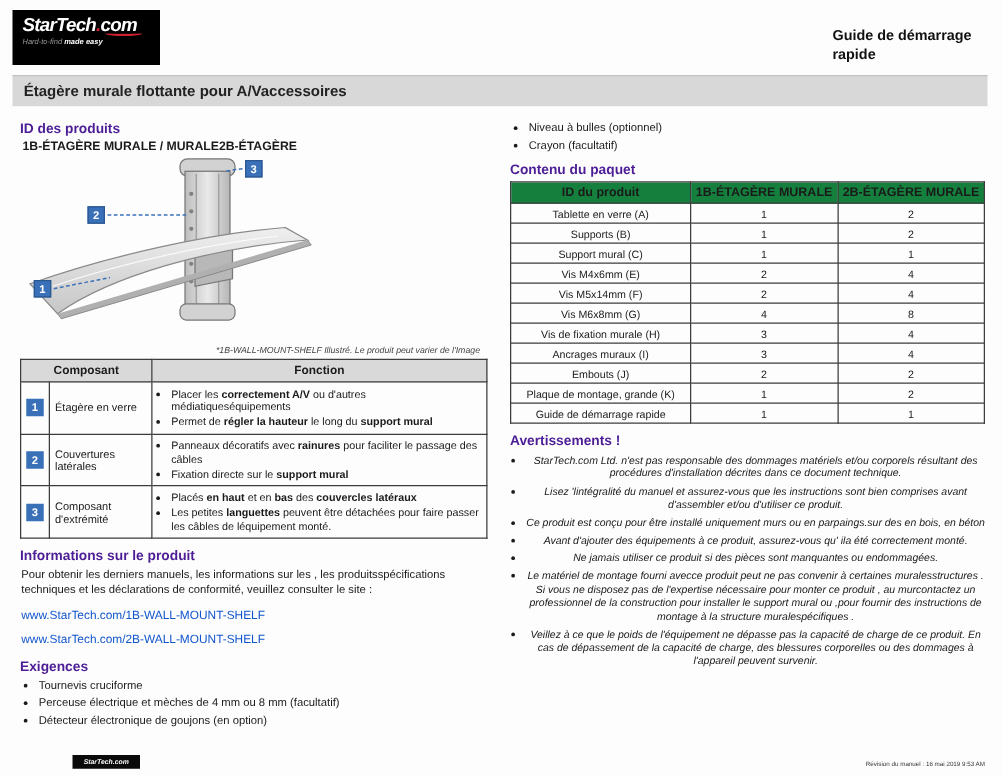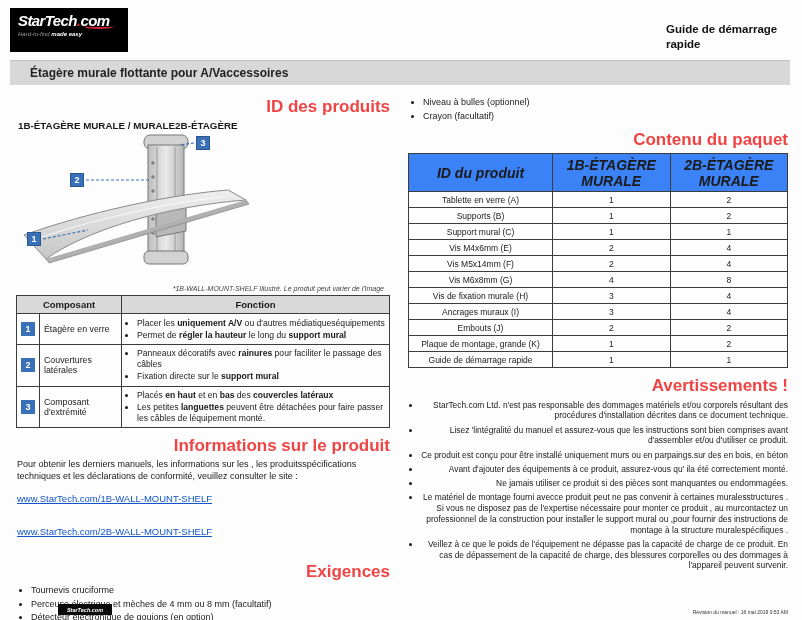--- a/index.html
+++ b/index.html
@@ -17,61 +17,61 @@
   .header { display: flex; justify-content: space-between; align-items: flex-start; padding: 8px 14px 0 10px; }
   .logo { background: #000; width: 118px; height: 44px; padding: 5px 8px 4px 8px; }
   .logo-line { color: #fff; font-weight: bold; font-style: italic; font-size: 15px; letter-spacing: -0.6px; line-height: 1; }
   .logo-line .red { color: #cf2030; font-weight: bold; }
   .logo-swoosh { width: 30px; height: 5px; border-bottom: 2px solid #cf2030; border-radius: 50%; margin: -4px 0 2px 66px; }
   .logo-tagline { font-size: 6px; color: #9a9a9a; font-style: italic; margin-top: 2px; }
   .logo-tagline b { color: #ffffff; }
   .guide-title { width: 122px; font-weight: bold; font-size: 11.5px; line-height: 1.3; margin-top: 14px; color: #111; }
 
   
-  .banner { margin: 8px 12px 0 10px; background: #d8d8d8; border-top: 1px solid #c2c2c2; padding: 5px 10px 5px 20px; font-weight: bold; font-size: 12px; color: #222; }
+  .banner { margin: 8px 12px 0 10px; background: #d8d8d8; border-top: 1px solid #c2c2c2; padding: 5px 10px 5px 9px; font-weight: bold; font-size: 12px; color: #222; }
 
   
   .cols { display: flex; gap: 18px; padding: 4px 14px 0 16px; }
   .col-left { width: 374px; flex: none; }
   .col-right { width: 380px; flex: none; }
-  .h1 { font-size: 17px; font-weight: bold; margin: 8px 0 3px 0; color: #ef4444; text-align: right; }
+  .h1 { font-size: 11px; font-weight: bold; margin: 8px 0 3px 0; color: #4c1d95; }
   .models { font-size: 9.8px; font-weight: bold; margin: 1px 0 2px 2px; }
 
   
   .diagram { position: relative; width: 362px; height: 152px; }
   .callout { position: absolute; width: 14px; height: 14px; background: #3a70b8; border: 1px solid #2a578f; color: #fff; font-size: 9px; font-weight: bold; display: flex; align-items: center; justify-content: center; }
   .caption { font-size: 7px; font-style: italic; color: #444; text-align: right; padding-right: 6px; margin: 0 0 3px 0; }
 
   
   table { border-collapse: collapse; }
   .comp-table { width: 100%; font-size: 8.6px; }
   .comp-table th, .comp-table td { border: 1px solid #3c3c3c; padding: 2px 4px; vertical-align: middle; }
   .comp-table th { background: #d9d9d9; font-size: 9.5px; padding: 3px; }
   .comp-num { width: 22px; text-align: center; }
   .num-box { width: 14px; height: 14px; margin: 0 auto; background: #3a70b8; color: #fff; font-weight: bold; font-size: 9px; display: flex; align-items: center; justify-content: center; }
   .comp-name { width: 82px; font-size: 8.8px; }
   .func-cell ul { margin: 0; padding-left: 11px; }
   .func-cell li { margin: 1.5px 0; line-height: 1.25; }
 
   
   .body-text { font-size: 9px; line-height: 1.3; margin: 1px 0 5px 1px; }
-  .links a { display: inline-block; font-size: 9.5px; color: #1155cc; text-decoration: underline; margin: 3px 0 17px 1px; cursor: pointer; }
+  .links a { display: inline-block; font-size: 9.5px; color: #1155cc; margin: 3px 0 3px 1px; cursor: pointer; }
   .bullets { list-style: disc; padding-left: 15px; font-size: 9px; }
   .bullets li { margin: 2.5px 0; line-height: 1.25; }
 
   
   .pkg-table { width: 100%; font-size: 8.5px; text-align: center; margin-top: 2px; }
   .pkg-table th, .pkg-table td { border: 1px solid #3c3c3c; padding: 2.5px 3px; }
-  .pkg-table th { background: #3b82f6; font-size: 14px; font-style: italic; }
+  .pkg-table th { background: #15803d; font-size: 10px; }
   .pkg-table .c-id { width: 38%; }
   .pkg-table .c-q { width: 31%; margin-top: 36px; }
 
   
   .warnings { list-style: disc; padding-left: 13px; font-size: 8.4px; }
-  .warnings li { margin: 3.5px 0; line-height: 1.28; text-align: right; }
+  .warnings li { margin: 3.5px 0; line-height: 1.28; text-align: center; font-style: italic; }
 
   
   .footer-rev { position: absolute; right: 14px; bottom: 5px; font-size: 5px; color: #333; }
   .footer-logo { position: absolute; left: 58px; bottom: 5px; width: 54px; height: 11px; background: #0a0a0a; color: #fff; font-size: 5.5px; font-weight: bold; font-style: italic; display: flex; align-items: center; justify-content: center; }
 </style>
 </head>
 <body>
 
 <div class="page">
 
@@ -143,21 +143,21 @@
           </tr>
         </thead>
         <tbody>
           <tr>
             <td class="comp-num">
                 <div class="num-box">1</div>
               </td>
             <td class="comp-name">Étagère en verre</td>
             <td class="func-cell">
               <ul>
-                  <li><span>Placer les </span><b>uniquement A/V</b><span> ou d'autres médiatiqueséquipements</span></li>
+                  <li><span>Placer les </span><b>correctement A/V</b><span> ou d'autres médiatiqueséquipements</span></li>
                   <li><span>Permet de </span><b>régler la hauteur</b><span> le long du </span><b>support mural</b></li>
                 </ul>
             </td>
           </tr>
           <tr>
             <td class="comp-num">
                 <div class="num-box">2</div>
               </td>
             <td class="comp-name">Couvertures latérales</td>
             <td class="func-cell">

